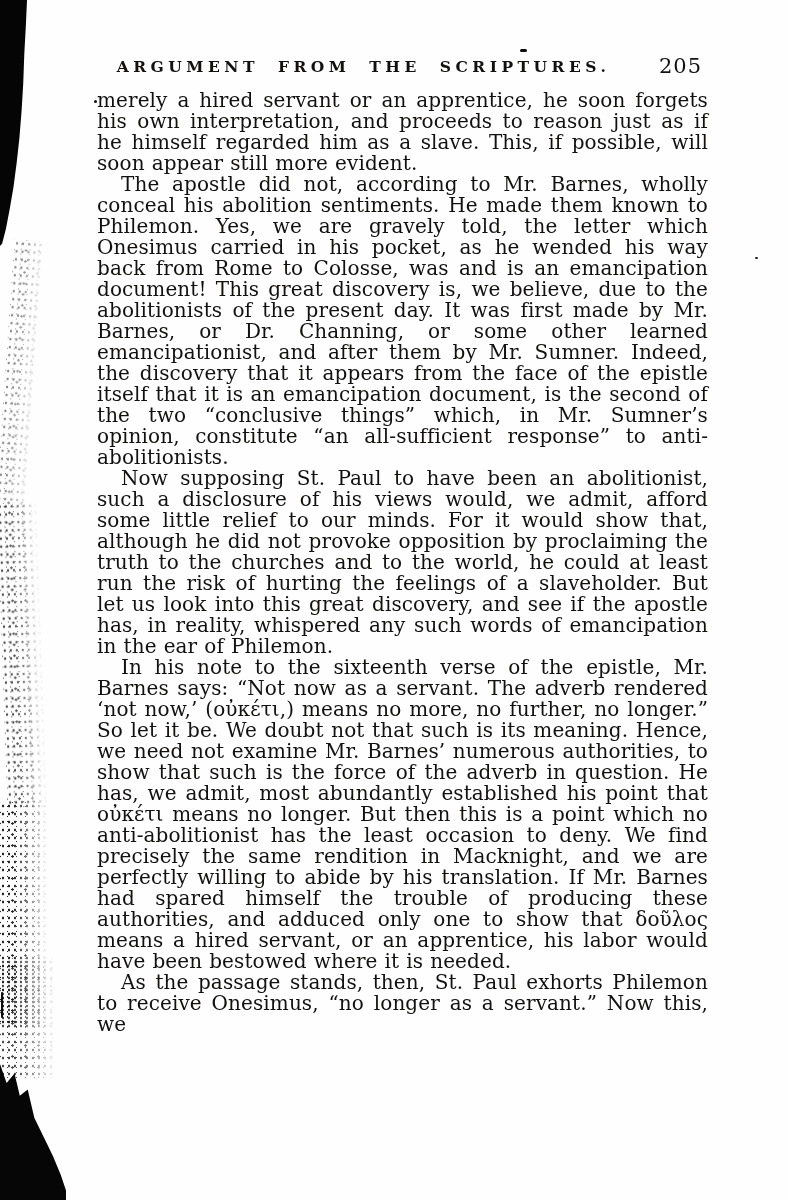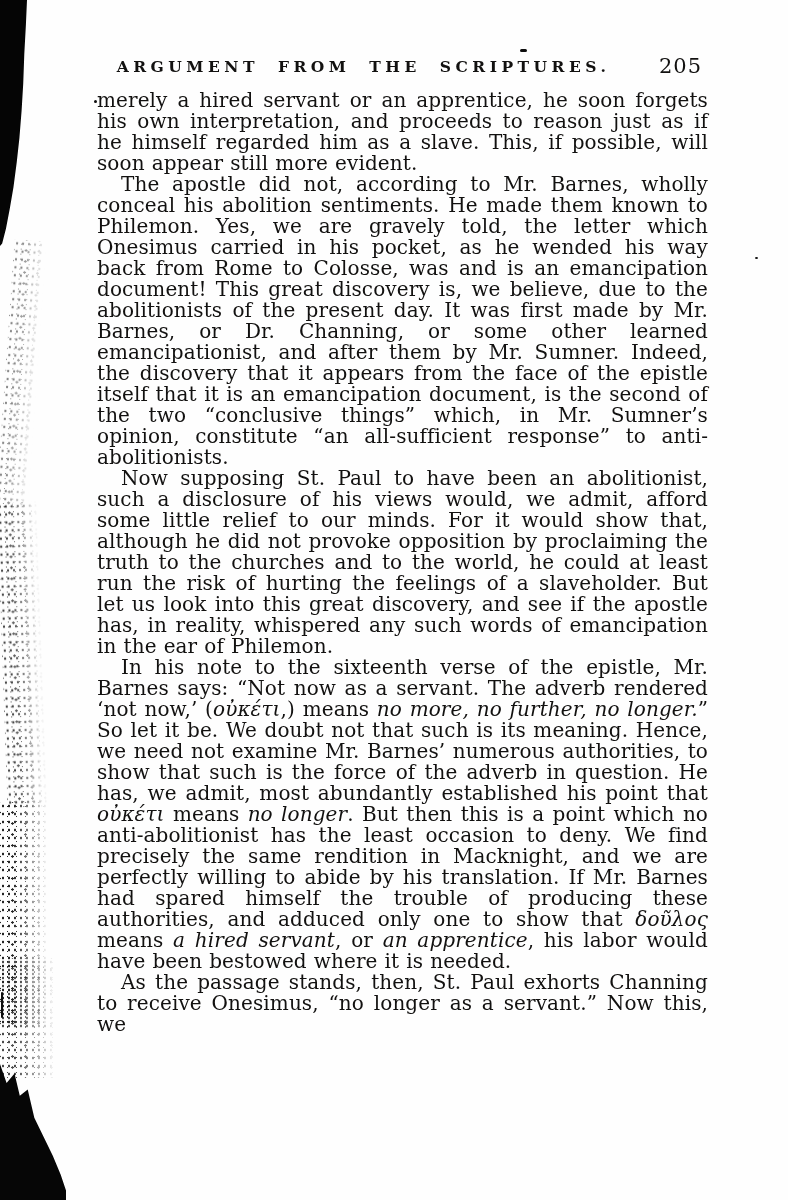--- a/index.html
+++ b/index.html
@@ -49,21 +49,21 @@
     left: 97px;
     width: 611px;
     font-size: 20px;
     line-height: 21px;
     text-align: justify;
     letter-spacing: 0.1px;
     word-spacing: 0.6px;
   }
   .text-block p { margin: 0; text-indent: 24px; }
   .text-block p.no-indent { text-indent: 0; }
-  .it { font-style: italic; }
+  .it { }
 
   
   .artifact { position: absolute; pointer-events: none; }
 
   .wedge {
     left: 0; top: 0; width: 27px; height: 246px; background: #050505;
     clip-path: polygon(0 0, 100% 0, 96% 10%, 90% 22%, 86% 34%, 80% 45%,
                        72% 56%, 62% 66%, 50% 76%, 36% 85%, 22% 93%, 8% 99%, 0 100%);
   }
 
@@ -118,16 +118,16 @@
   <div class="text-block">
 
     <p class="no-indent"><span>merely a hired servant or an apprentice, he soon forgets his own interpretation, and proceeds to reason just as if he himself regarded him as a slave. This, if possible, will soon appear still more evident.</span></p>
 
     <p><span>The apostle did not, according to Mr. Barnes, wholly conceal his abolition sentiments. He made them known to Philemon. Yes, we are gravely told, the letter which Onesimus carried in his pocket, as he wended his way back from Rome to Colosse, was and is an emancipation document! This great discovery is, we believe, due to the abolitionists of the present day. It was first made by Mr. Barnes, or Dr. Channing, or some other learned emancipationist, and after them by Mr. Sumner. Indeed, the discovery that it appears from the face of the epistle itself that it is an emancipation document, is the second of the two “conclusive things” which, in Mr. Sumner’s opinion, constitute “an all-sufficient response” to anti-abolitionists.</span></p>
 
     <p><span>Now supposing St. Paul to have been an abolitionist, such a disclosure of his views would, we admit, afford some little relief to our minds. For it would show that, although he did not provoke opposition by proclaiming the truth to the churches and to the world, he could at least run the risk of hurting the feelings of a slaveholder. But let us look into this great discovery, and see if the apostle has, in reality, whispered any such words of emancipation in the ear of Philemon.</span></p>
 
     <p><span>In his note to the sixteenth verse of the epistle, Mr. Barnes says: “Not now as a servant. The adverb rendered ‘not now,’ (</span><span class="it">οὐκέτι</span><span>,) means </span><span class="it">no more, no further, no longer.</span><span>” So let it be. We doubt not that such is its meaning. Hence, we need not examine Mr. Barnes’ numerous authorities, to show that such is the force of the adverb in question. He has, we admit, most abundantly established his point that </span><span class="it">οὐκέτι</span><span> means </span><span class="it">no longer</span><span>. But then this is a point which no anti-abolitionist has the least occasion to deny. We find precisely the same rendition in Macknight, and we are perfectly willing to abide by his translation. If Mr. Barnes had spared himself the trouble of producing these authorities, and adduced only one to show that </span><span class="it">δοῦλος</span><span> means </span><span class="it">a hired servant</span><span>, or </span><span class="it">an apprentice</span><span>, his labor would have been bestowed where it is needed.</span></p>
 
-    <p><span>As the passage stands, then, St. Paul exhorts Channing to receive Onesimus, “no longer as a servant.” Now this, we</span></p>
+    <p><span>As the passage stands, then, St. Paul exhorts Philemon to receive Onesimus, “no longer as a servant.” Now this, we</span></p>
 
   </div>
 </div>
 
 </body></html>

